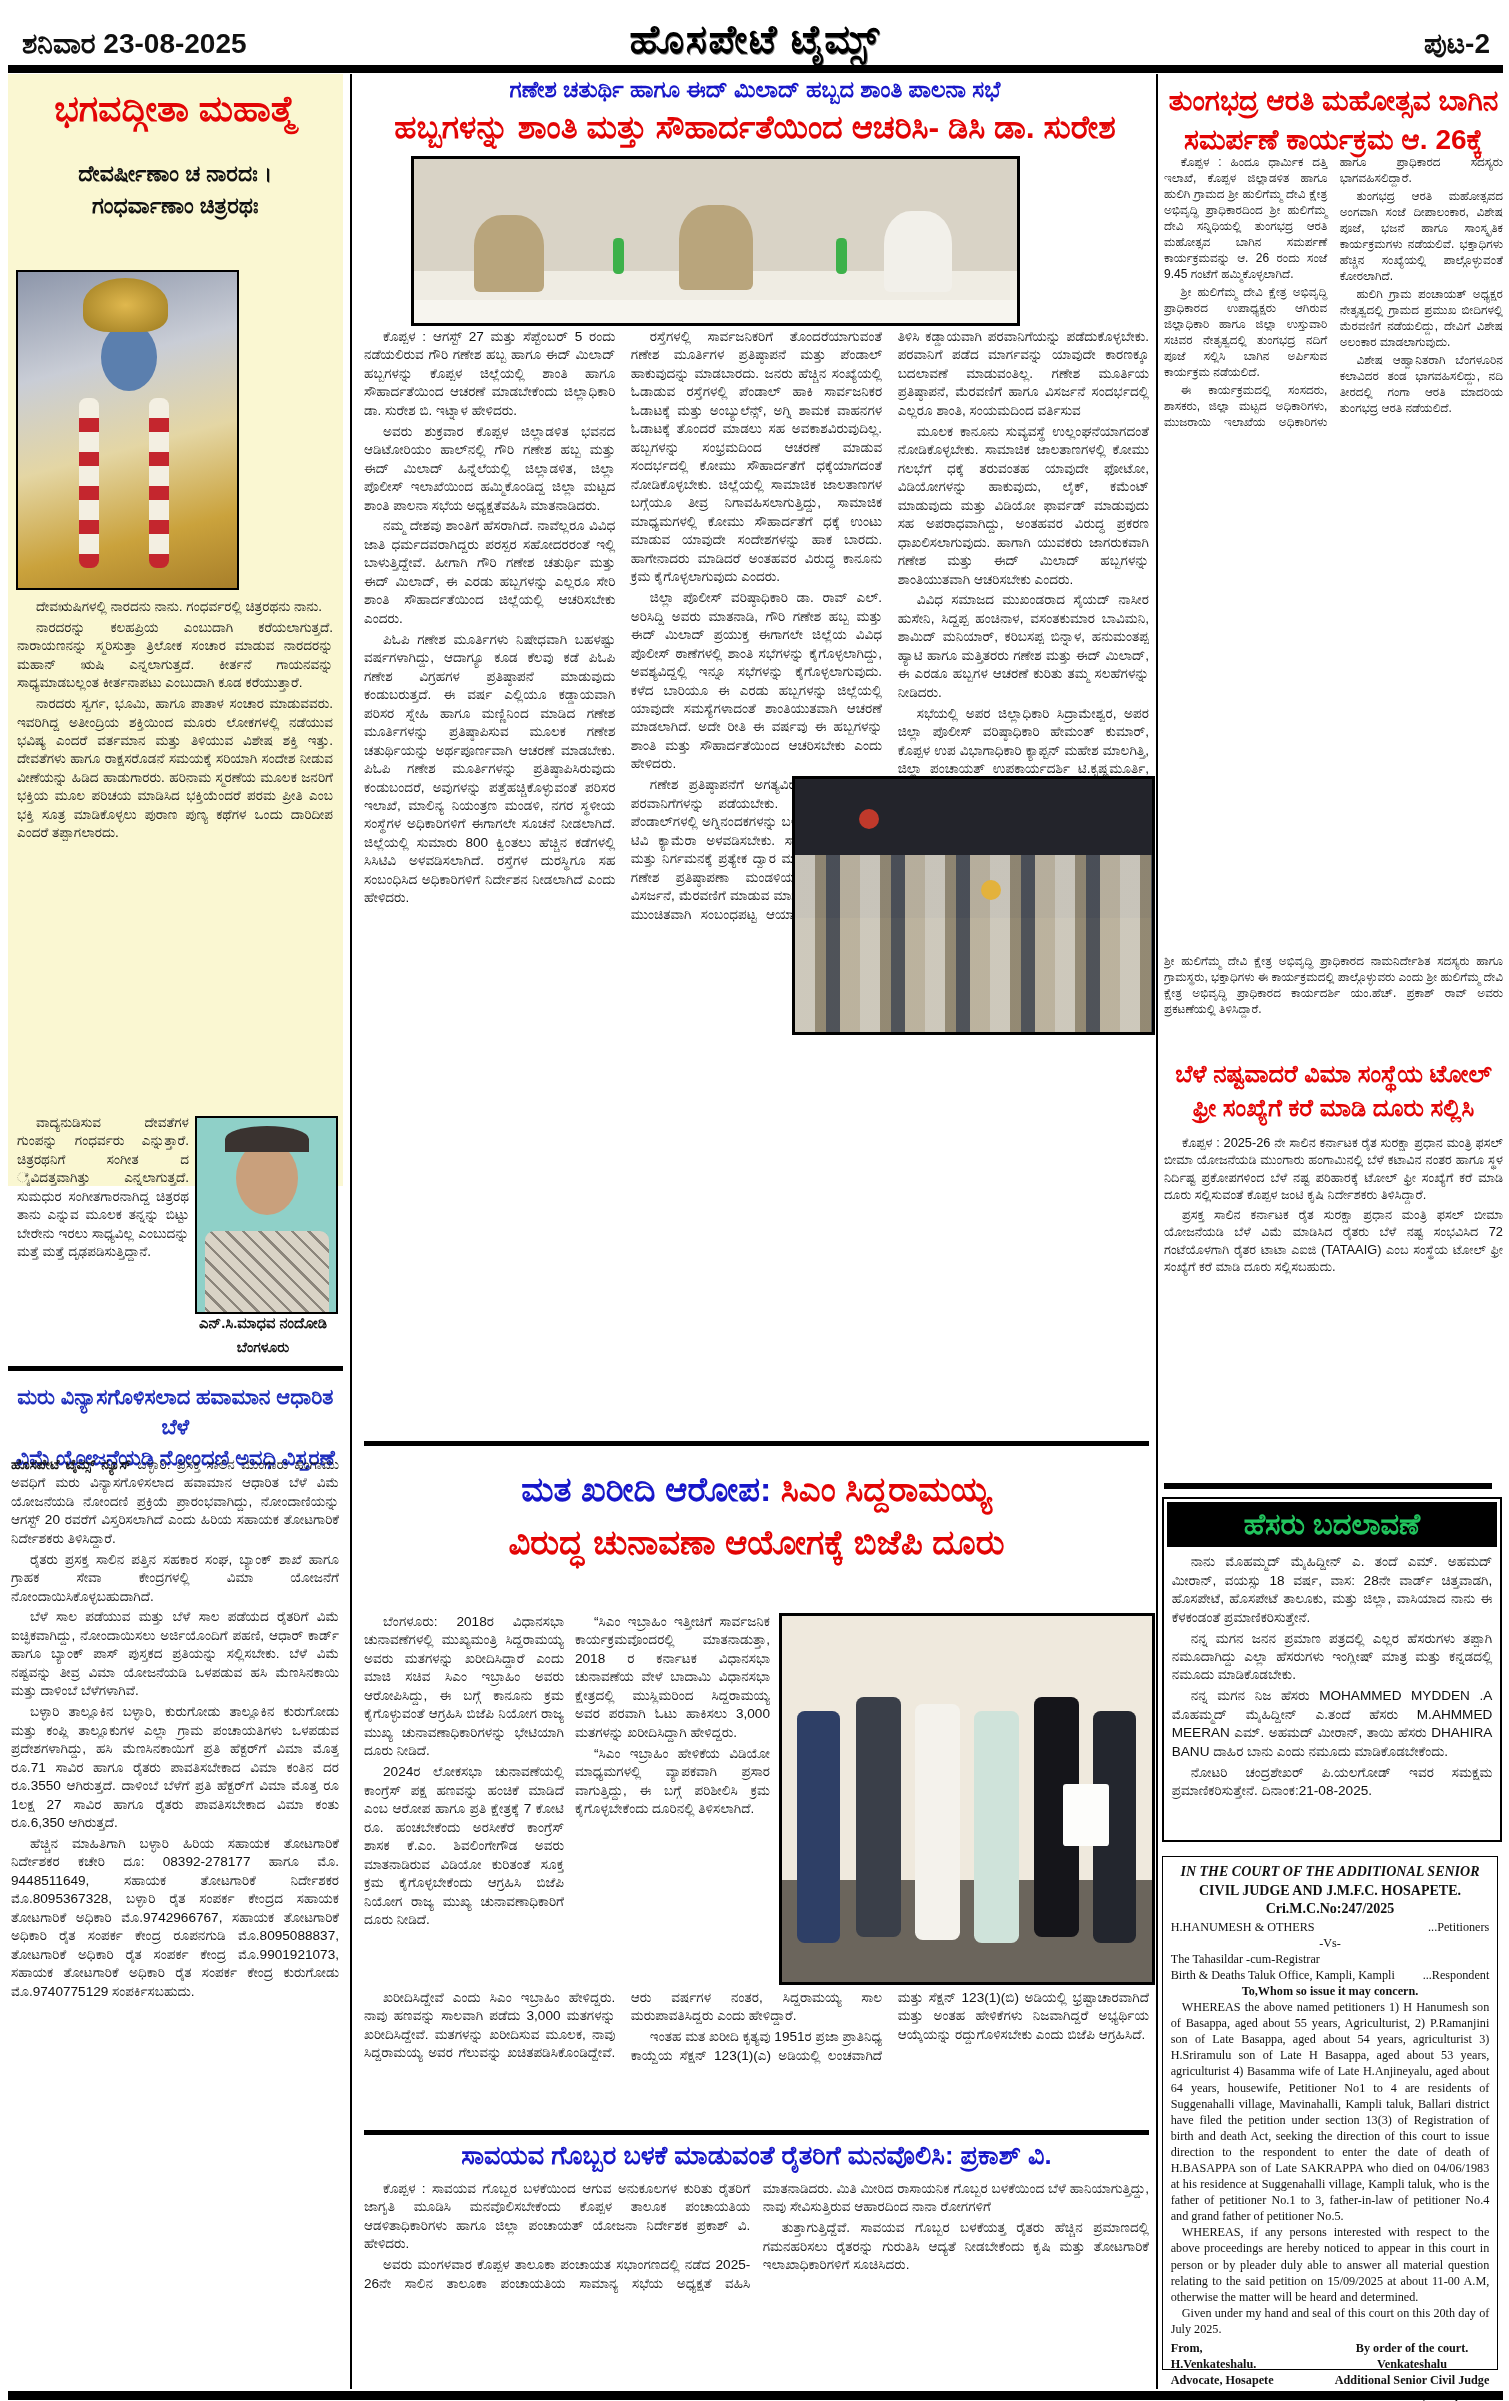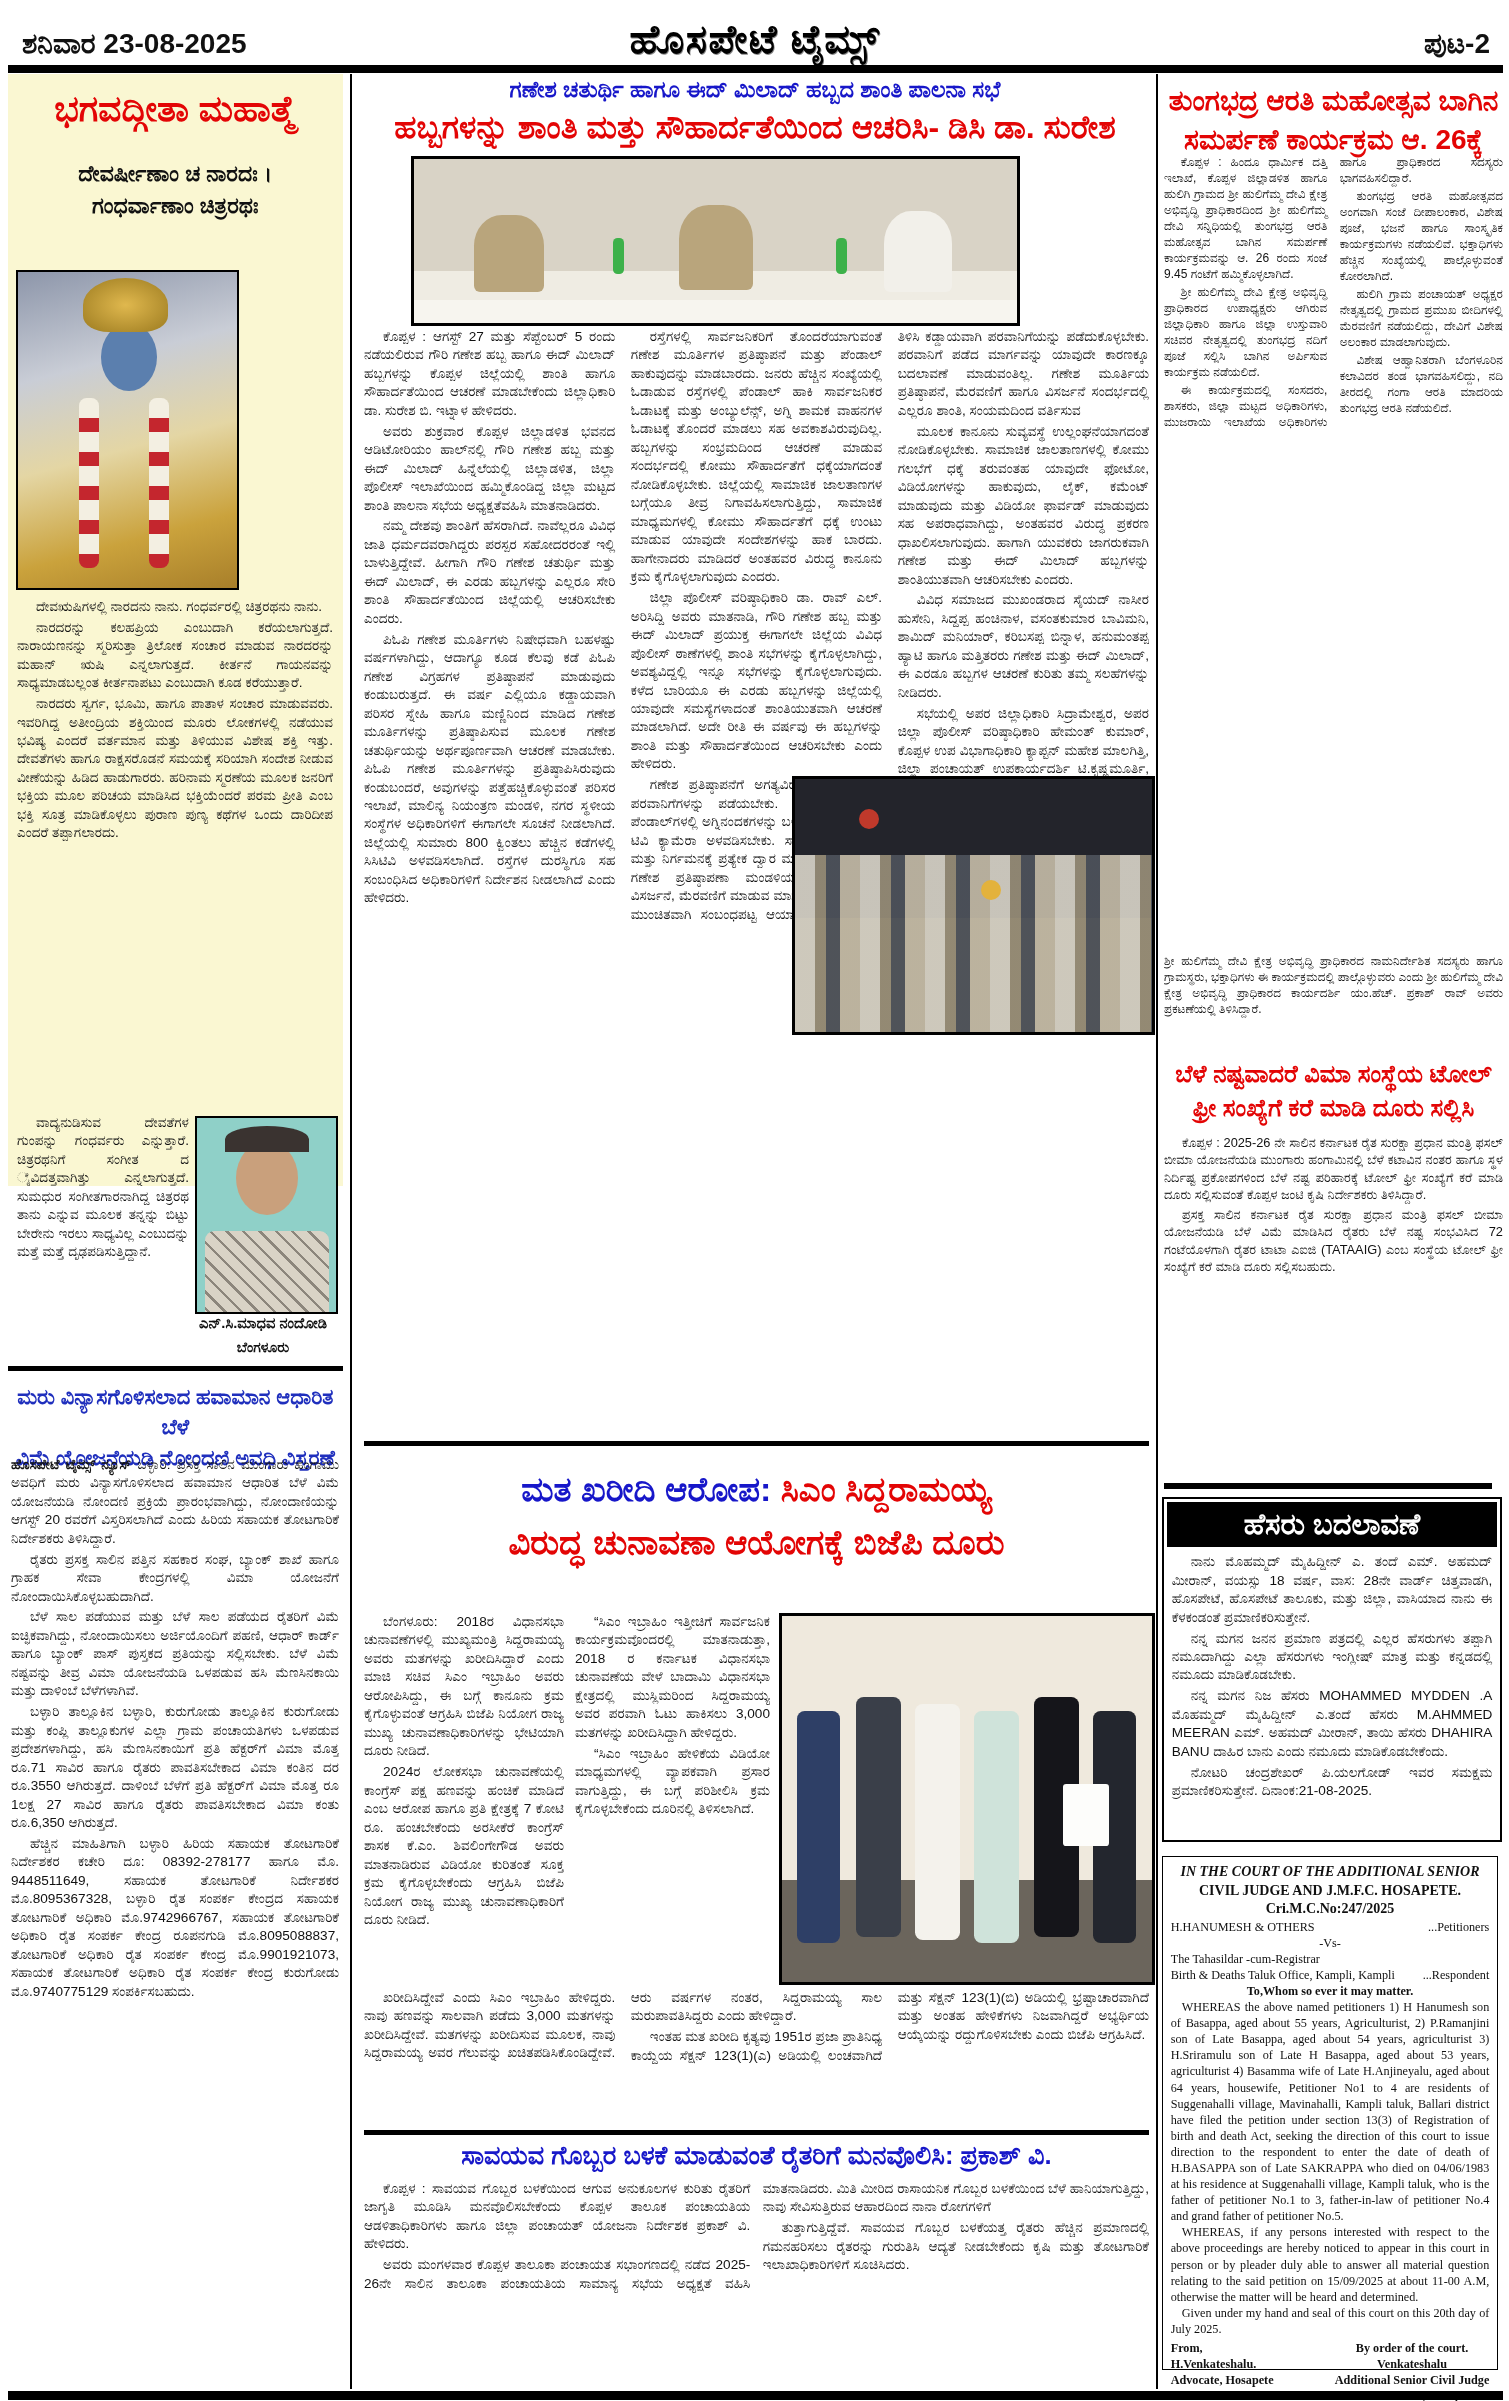--- a/index.html
+++ b/index.html
@@ -25,21 +25,21 @@
   .gita-title{font-size:36px;font-weight:bold;color:#e30505;}
   .gita-verse{font-size:22px;font-weight:bold;}
   .body17{font-size:13.6px;line-height:1.36;}
   .body15{font-size:12px;line-height:1.33;}
   .kicker{font-size:22.5px;font-weight:bold;color:#1717c9;}
   .headline-xl{font-size:32px;font-weight:bold;color:#e30505;line-height:1.25;}
   .headline-votes{font-size:34px;font-weight:bold;line-height:1.55;}
   .headline-blue{font-size:25.6px;font-weight:bold;color:#1717c9;}
   .subhead-red{font-size:24px;font-weight:bold;color:#e30505;line-height:1.4;}
   .lefthead-blue{font-size:21px;font-weight:bold;color:#1f2fbd;line-height:1.45;}
-  .nc-header{background:#000;color:#ffffff;font-size:29px;font-weight:bold;
+  .nc-header{background:#000;color:#22c55e;font-size:29px;font-weight:bold;
              text-align:center;line-height:45px;}
   .court{font-family:"Liberation Serif",serif;font-size:12.2px;line-height:1.32;}
   .court .t{font-weight:bold;text-align:center;}
   .court .row{display:flex;justify-content:space-between;}
   .fig{position:absolute;border-radius:7.7px;}
   .face{position:absolute;border-radius:50%;}
 </style>
 </head>
 <body>
 
@@ -213,21 +213,21 @@
     <div class="row">
       <span>H.HANUMESH &amp; OTHERS</span>
       <span>...Petitioners</span>
     </div>
     <div class="center">-Vs-</div>
     <div>The Tahasildar -cum-Registrar</div>
     <div class="row">
       <span>Birth &amp; Deaths Taluk Office, Kampli, Kampli</span>
       <span>...Respondent</span>
     </div>
-    <div class="t">To,Whom so ever it may matter.</div>
+    <div class="t">To,Whom so issue it may concern.</div>
     <div class="just" style="text-indent:11px;">WHEREAS the above named petitioners 1) H Hanumesh son of Basappa, aged about 55 years, Agriculturist, 2) P.Ramanjini son of Late Basappa, aged about 54 years, agriculturist 3) H.Sriramulu son of Late H Basappa, aged about 53 years, agriculturist 4) Basamma wife of Late H.Anjineyalu, aged about 64 years, housewife, Petitioner No1 to 4 are residents of Suggenahalli village, Mavinahalli, Kampli taluk, Ballari district have filed the petition under section 13(3) of Registration of birth and death Act, seeking the direction of this court to issue direction to the respondent to enter the date of death of H.BASAPPA son of Late SAKRAPPA who died on 04/06/1983 at his residence at Suggenahalli village, Kampli taluk, who is the father of petitioner No.1 to 3, father-in-law of petitioner No.4 and grand father of petitioner No.5.</div>
     <div class="just" style="text-indent:11px;">WHEREAS, if any persons interested with respect to the above proceedings are hereby noticed to appear in this court in person or by pleader duly able to answer all material question relating to the said petition on 15/09/2025 at about 11-00 A.M, otherwise the matter will be heard and determined.</div>
     <div class="just" style="text-indent:11px;">Given under my hand and seal of this court on this 20th day of July 2025.</div>
     <div class="row" style="margin-top:3.1px;">
       <div>
         <div class="bold">From,</div>
         <div class="bold">H.Venkateshalu.</div>
         <div class="bold">Advocate, Hosapete</div>
       </div>
       <div class="center">

